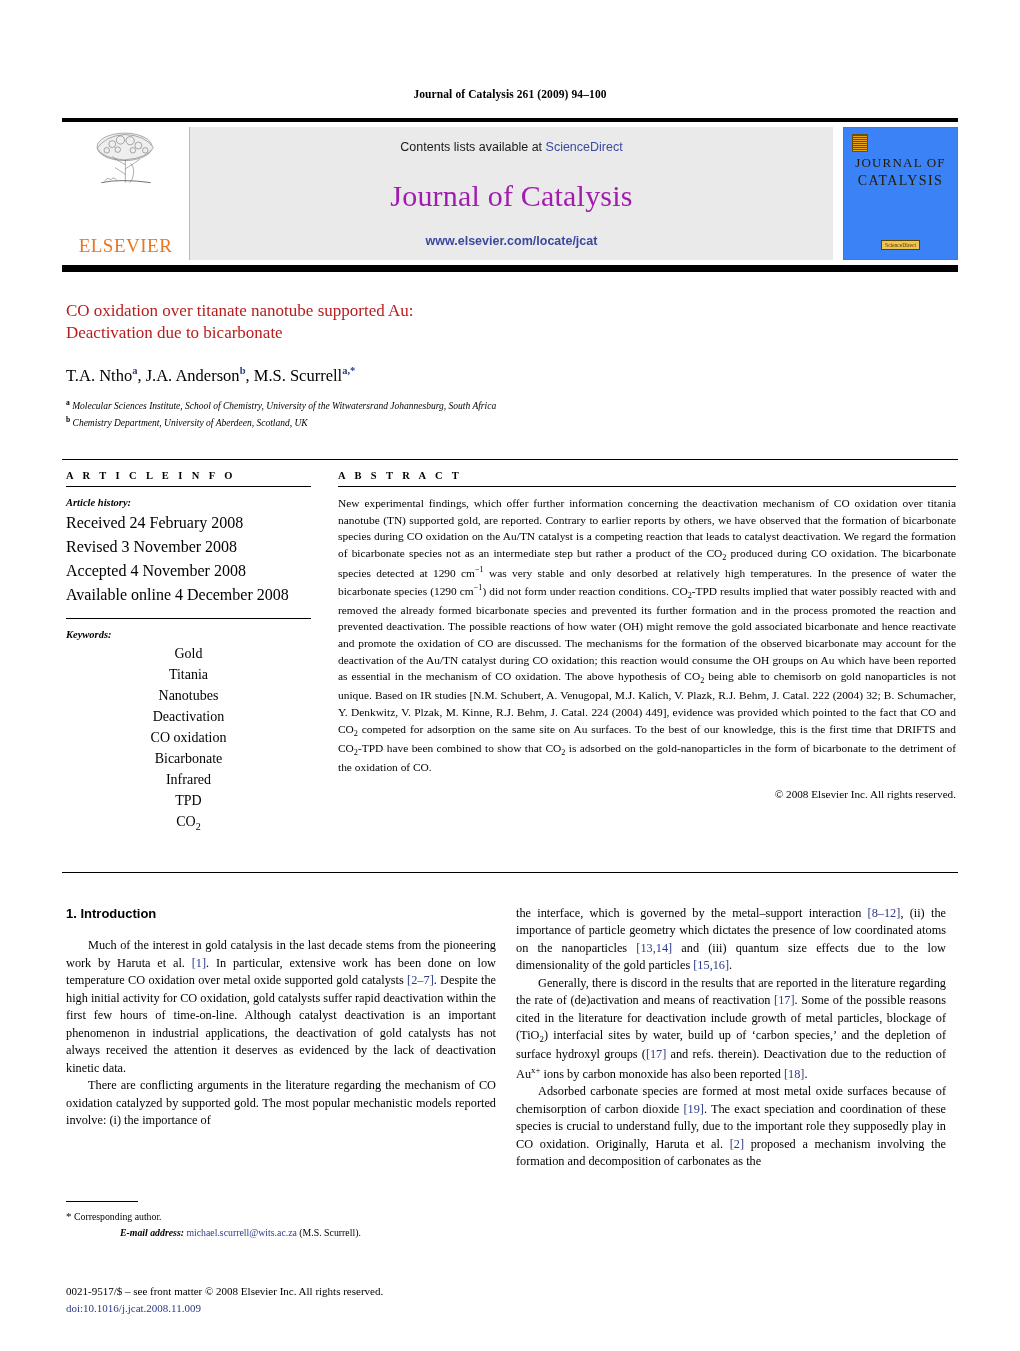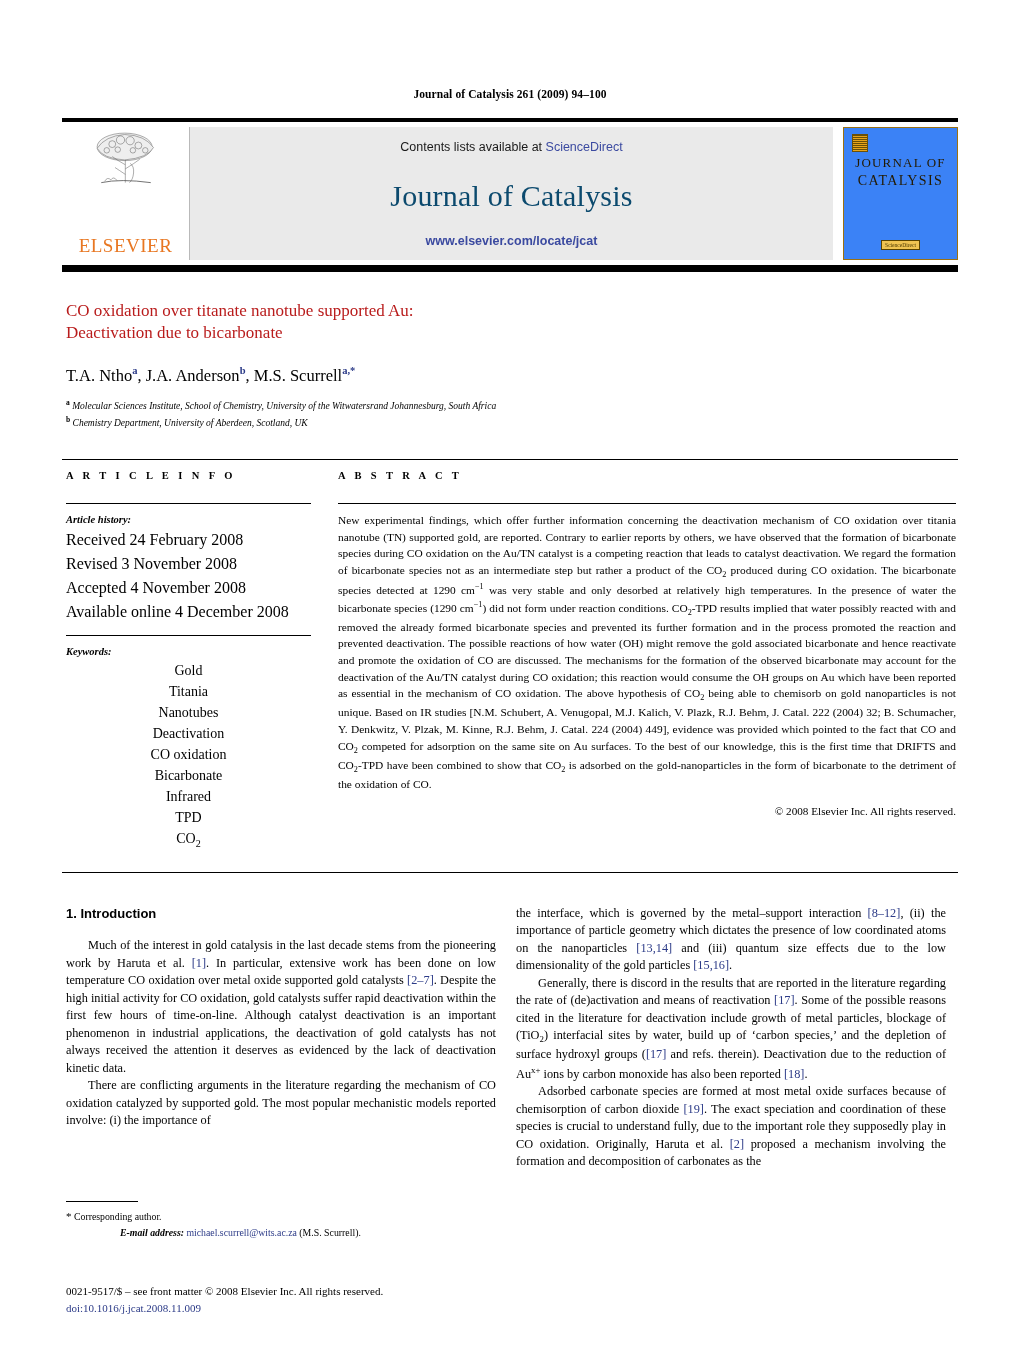--- a/index.html
+++ b/index.html
@@ -90,21 +90,21 @@
     font-size: 12.5px;
     color: #1a1a1a;
   }
   .sd-link { color: #3b4aa0; }
   .journal-title {
     position: absolute;
     top: 52px; left: 0; right: 0;
     text-align: center;
     font-family: "Liberation Serif", serif;
     font-size: 30px;
-    color: #0c4a6e;
+    color: #a21caf;
     letter-spacing: .2px;
   }
   .journal-url {
     position: absolute;
     bottom: 12px; left: 0; right: 0;
     text-align: center;
     font-family: "Liberation Sans", sans-serif;
     font-size: 12.5px;
     color: #3b4aa0;
     font-weight: bold;
@@ -206,21 +206,21 @@
   .abs-col {
     position: absolute;
     left: 338px; top: 470px;
     width: 618px;
   }
   .sec-head {
     font-family: "Liberation Serif", serif;
     font-size: 10.5px;
     font-weight: bold;
     letter-spacing: 3.4px;
-    margin-bottom: 22px;
+    margin-bottom: 5px;
   }
   .hr-thin {
     border-top: 1px solid #000;
     margin: 0 0 8px 0;
   }
   .hr-hair {
     border-top: 1px solid #000;
     margin: 11px 0 8px 0;
   }
   .info-label {

